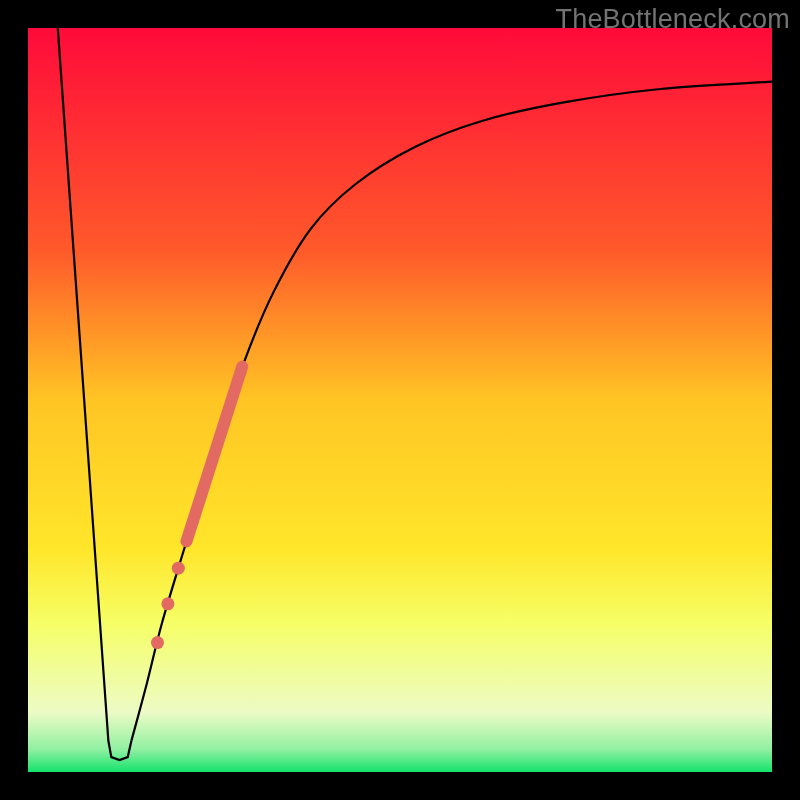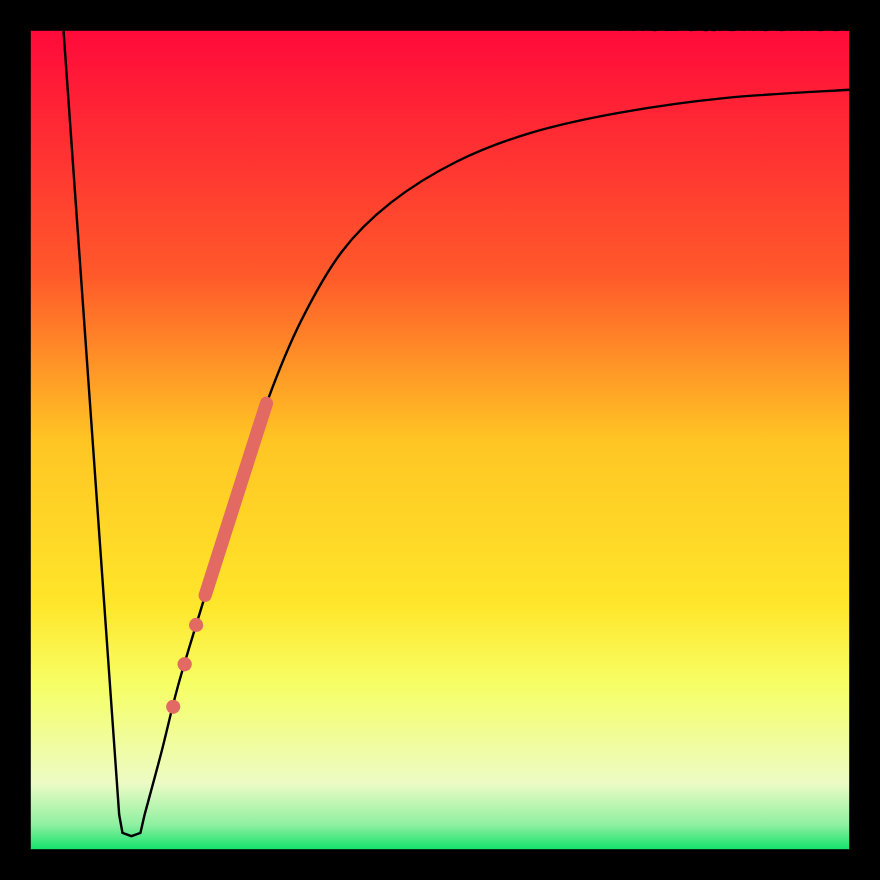--- a/index.html
+++ b/index.html
@@ -12,21 +12,21 @@
     width: 800px;
     height: 800px;
   }
   svg { display: block; }
   .watermark {
     position: absolute;
     top: 4px;
     right: 10px;
     font-family: Arial, Helvetica, sans-serif;
     font-size: 27px;
-    color: #000000;
+    color: #737373;
     letter-spacing: 0.2px;
     user-select: none;
   }
 </style>
 </head>
 <body>
 
 <div class="chart-wrap">
   <svg id="chart-svg" width="800" height="800" viewBox="0 0 800 800">
       <rect x="0" y="0" width="800" height="800" fill="#000"></rect>

